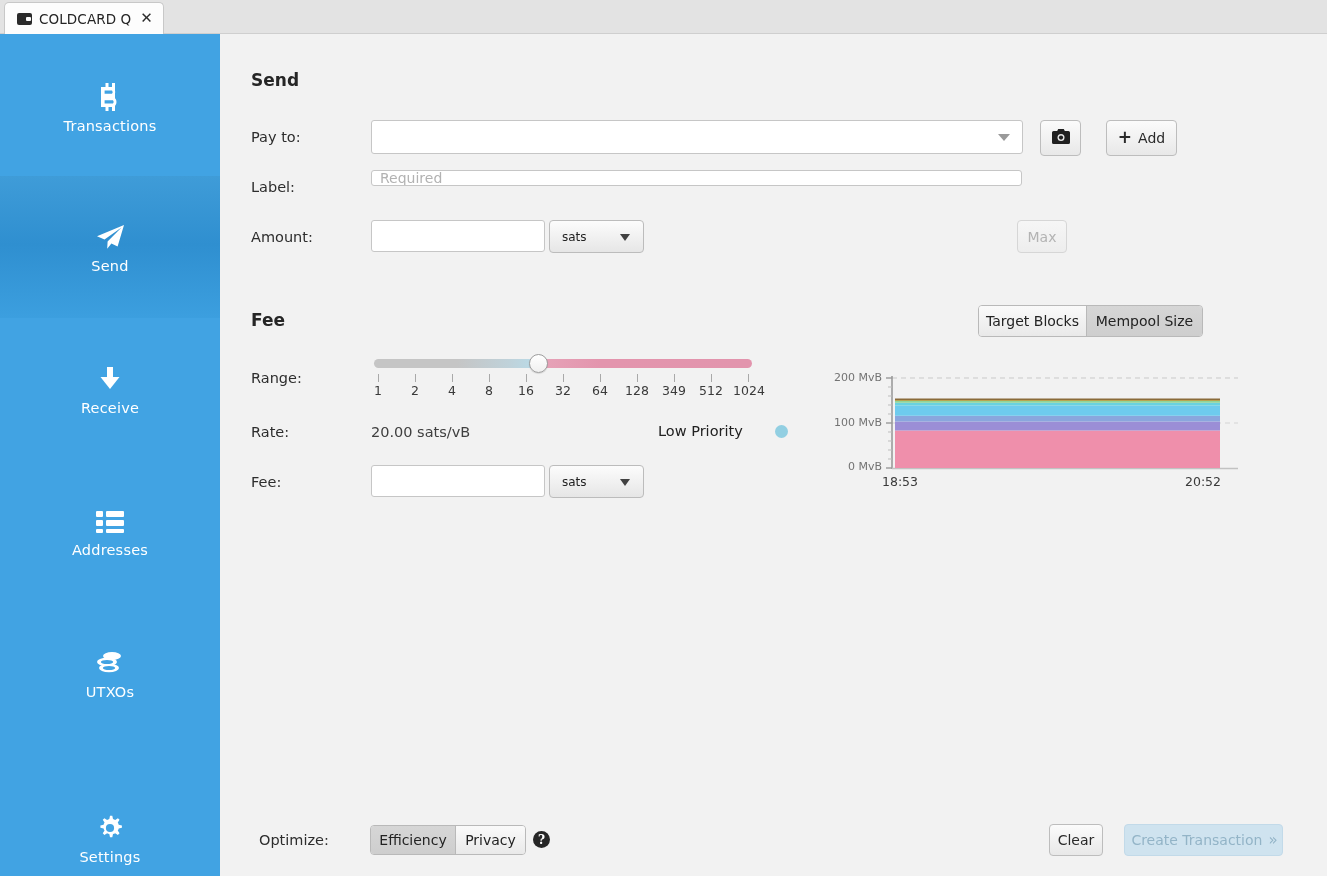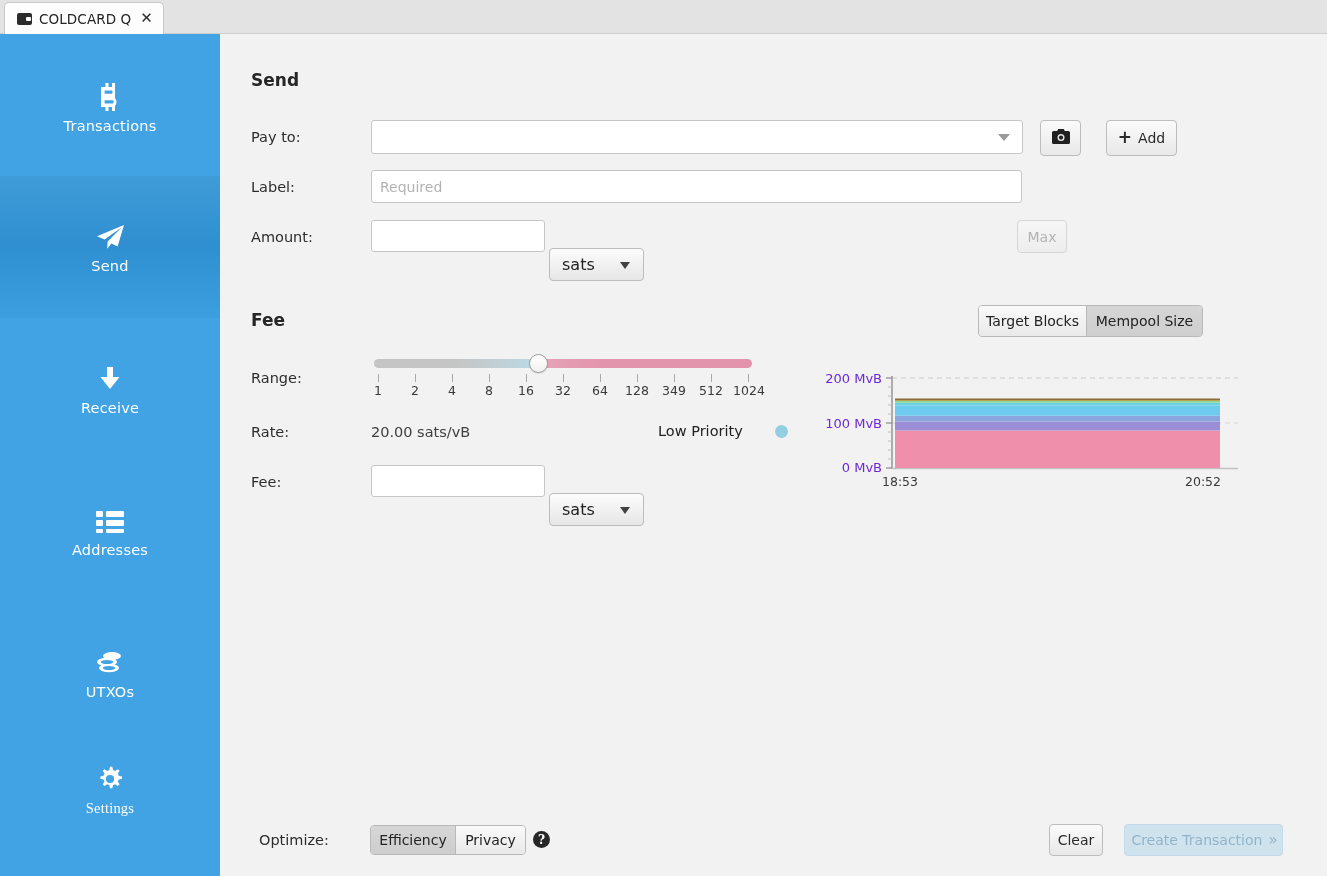--- a/index.html
+++ b/index.html
@@ -92,22 +92,22 @@
     font-size: 14px; color: #2a2a2a; cursor: pointer;
     display: flex; align-items: center; justify-content: center; gap: 6px;
     font-family: "DejaVu Sans", "Liberation Sans", sans-serif;
   }
   .btn.disabled { color: #b3b3b3; background: linear-gradient(to bottom,#f6f6f6 0%,#ededed 100%); border-color: #d6d6d6; cursor: default; }
 
   .unitsel {
     position: absolute;
     background: linear-gradient(to bottom, #fcfcfc 0%, #e6e6e6 100%);
     border: 1px solid #bcbcbc; border-radius: 4px;
-    font-size: 16px; color: #222; cursor: pointer;
-    display: flex; align-items: center; padding-left: 12px; margin-top: 28px;
+    font-size: 12px; color: #222; cursor: pointer;
+    display: flex; align-items: center; padding-left: 12px;
   }
   .unitsel .caret {
     position: absolute; right: 13px; top: 50%; margin-top: -3px;
     width: 0; height: 0; border-left: 5.5px solid transparent;
     border-right: 5.5px solid transparent; border-top: 7px solid #414141;
   }
 
   
   .seg { position: absolute; display: flex; border: 1px solid #b9b9b9; border-radius: 4px; overflow: hidden; }
   .seg .sgbtn {
@@ -134,21 +134,21 @@
   }
   .tick { position: absolute; width: 1px; height: 8px; background: #a9a9a9; top: 15px; }
   .ticklabel { position: absolute; top: 24px; font-size: 12.5px; color: #3a3a3a; text-align: center; }
 
   .ratetext { position: absolute; font-size: 14.5px; color: #404040; }
   .prio { position: absolute; font-size: 14.5px; color: #222; display: flex; align-items: center; gap: 9px; }
   .prio-dot { width: 13px; height: 13px; border-radius: 50%; background: #92cfe2; display: inline-block; }
 
   
   .chart { position: absolute; }
-  .yaxis-label { position: absolute; font-size: 13px; color: #6d28d9; text-align: right; width: 62px; }
+  .yaxis-label { position: absolute; font-size: 11px; color: #737373; text-align: right; width: 62px; }
   .xaxis-label { position: absolute; font-size: 12.5px; color: #3a3a3a; }
   .helpicon {
     position: absolute; width: 17px; height: 17px; border-radius: 50%;
     background: #262626; color: #fff; font-size: 12px; font-weight: bold;
     display: flex; align-items: center; justify-content: center; cursor: pointer;
     font-family: "DejaVu Serif", serif;
   }
   .plus { font-size: 17px; font-weight: bold; line-height: 1; margin-top: -1px; }
   .chev { letter-spacing: -2px; font-size: 15px; }
 </style>
@@ -218,21 +218,21 @@
           <ellipse cx="16" cy="6" rx="9" ry="4"></ellipse>
           <ellipse cx="11" cy="12" rx="10" ry="4.2"></ellipse>
           <ellipse cx="13" cy="18" rx="10" ry="4.2"></ellipse>
           <ellipse cx="11" cy="12" rx="6.2" ry="2.1" fill="#41a3e3"></ellipse>
           <ellipse cx="13" cy="18" rx="6.2" ry="2.1" fill="#41a3e3"></ellipse>
         </svg>
       </span>
       <span class="nav-label">UTXOs</span>
     </div>
 
-    <div class="nav-item" style="top:720px;height:70px;font-family:Liberation Serif, serif;">
+    <div class="nav-item" style="top:769px;height:70px;">
       <span class="nav-ico">
         <svg class="ic" width="26" height="26" viewBox="0 0 26 26">
           <path d="M13 0.8 l2.3 0 l.7 3.2 a9 9 0 0 1 2.2 .95 l2.7-1.8 l1.65 1.65 l-1.8 2.7 a9 9 0 0 1 .95 2.2 l3.2 .7 l0 2.3 l-3.2 .7 a9 9 0 0 1-.95 2.2 l1.8 2.7 l-1.65 1.65 l-2.7-1.8 a9 9 0 0 1-2.2 .95 l-.7 3.2 l-2.3 0 l-.7-3.2 a9 9 0 0 1-2.2-.95 l-2.7 1.8 l-1.65-1.65 l1.8-2.7 a9 9 0 0 1-.95-2.2 l-3.2-.7 l0-2.3 l3.2-.7 a9 9 0 0 1 .95-2.2 l-1.8-2.7 l1.65-1.65 l2.7 1.8 a9 9 0 0 1 2.2-.95 z"></path>
           <circle cx="13" cy="13" r="4.1" fill="#41a3e3"></circle>
         </svg>
       </span>
       <span class="nav-label">Settings</span>
     </div>
 
   </div>
@@ -254,21 +254,21 @@
           <circle cx="9" cy="8.6" r="2.1" fill="#202020"></circle>
         </svg>
       </span>
     </div>
     <div class="btn" style="left:886px; top:86px; width:71px; height:36px;">
       <span class="plus">+</span>
       <span>Add</span>
     </div>
 
     <div class="frm-label" style="left:31px; top:145px;">Label:</div>
-    <input class="txtinput" style="left: 151px; top: 136px; width: 651px; height: 33px;" placeholder="Required">
+    <input class="txtinput" style="left: 151px; top: 136px; width: 651px; height: 16px;" placeholder="Required">
 
     <div class="frm-label" style="left:31px; top:195px;">Amount:</div>
     <input class="txtinput" style="left: 151px; top: 186px; width: 174px; height: 32px;" placeholder="">
     <div class="unitsel" style="left:329px; top:186px; width:95px; height:33px;">
       <span>sats</span>
       <span class="caret"></span>
     </div>
     <div class="btn disabled" style="left:753px; top:186px; width:50px; height:33px;margin-left:44px;">
       <span>Max</span>
     </div>

